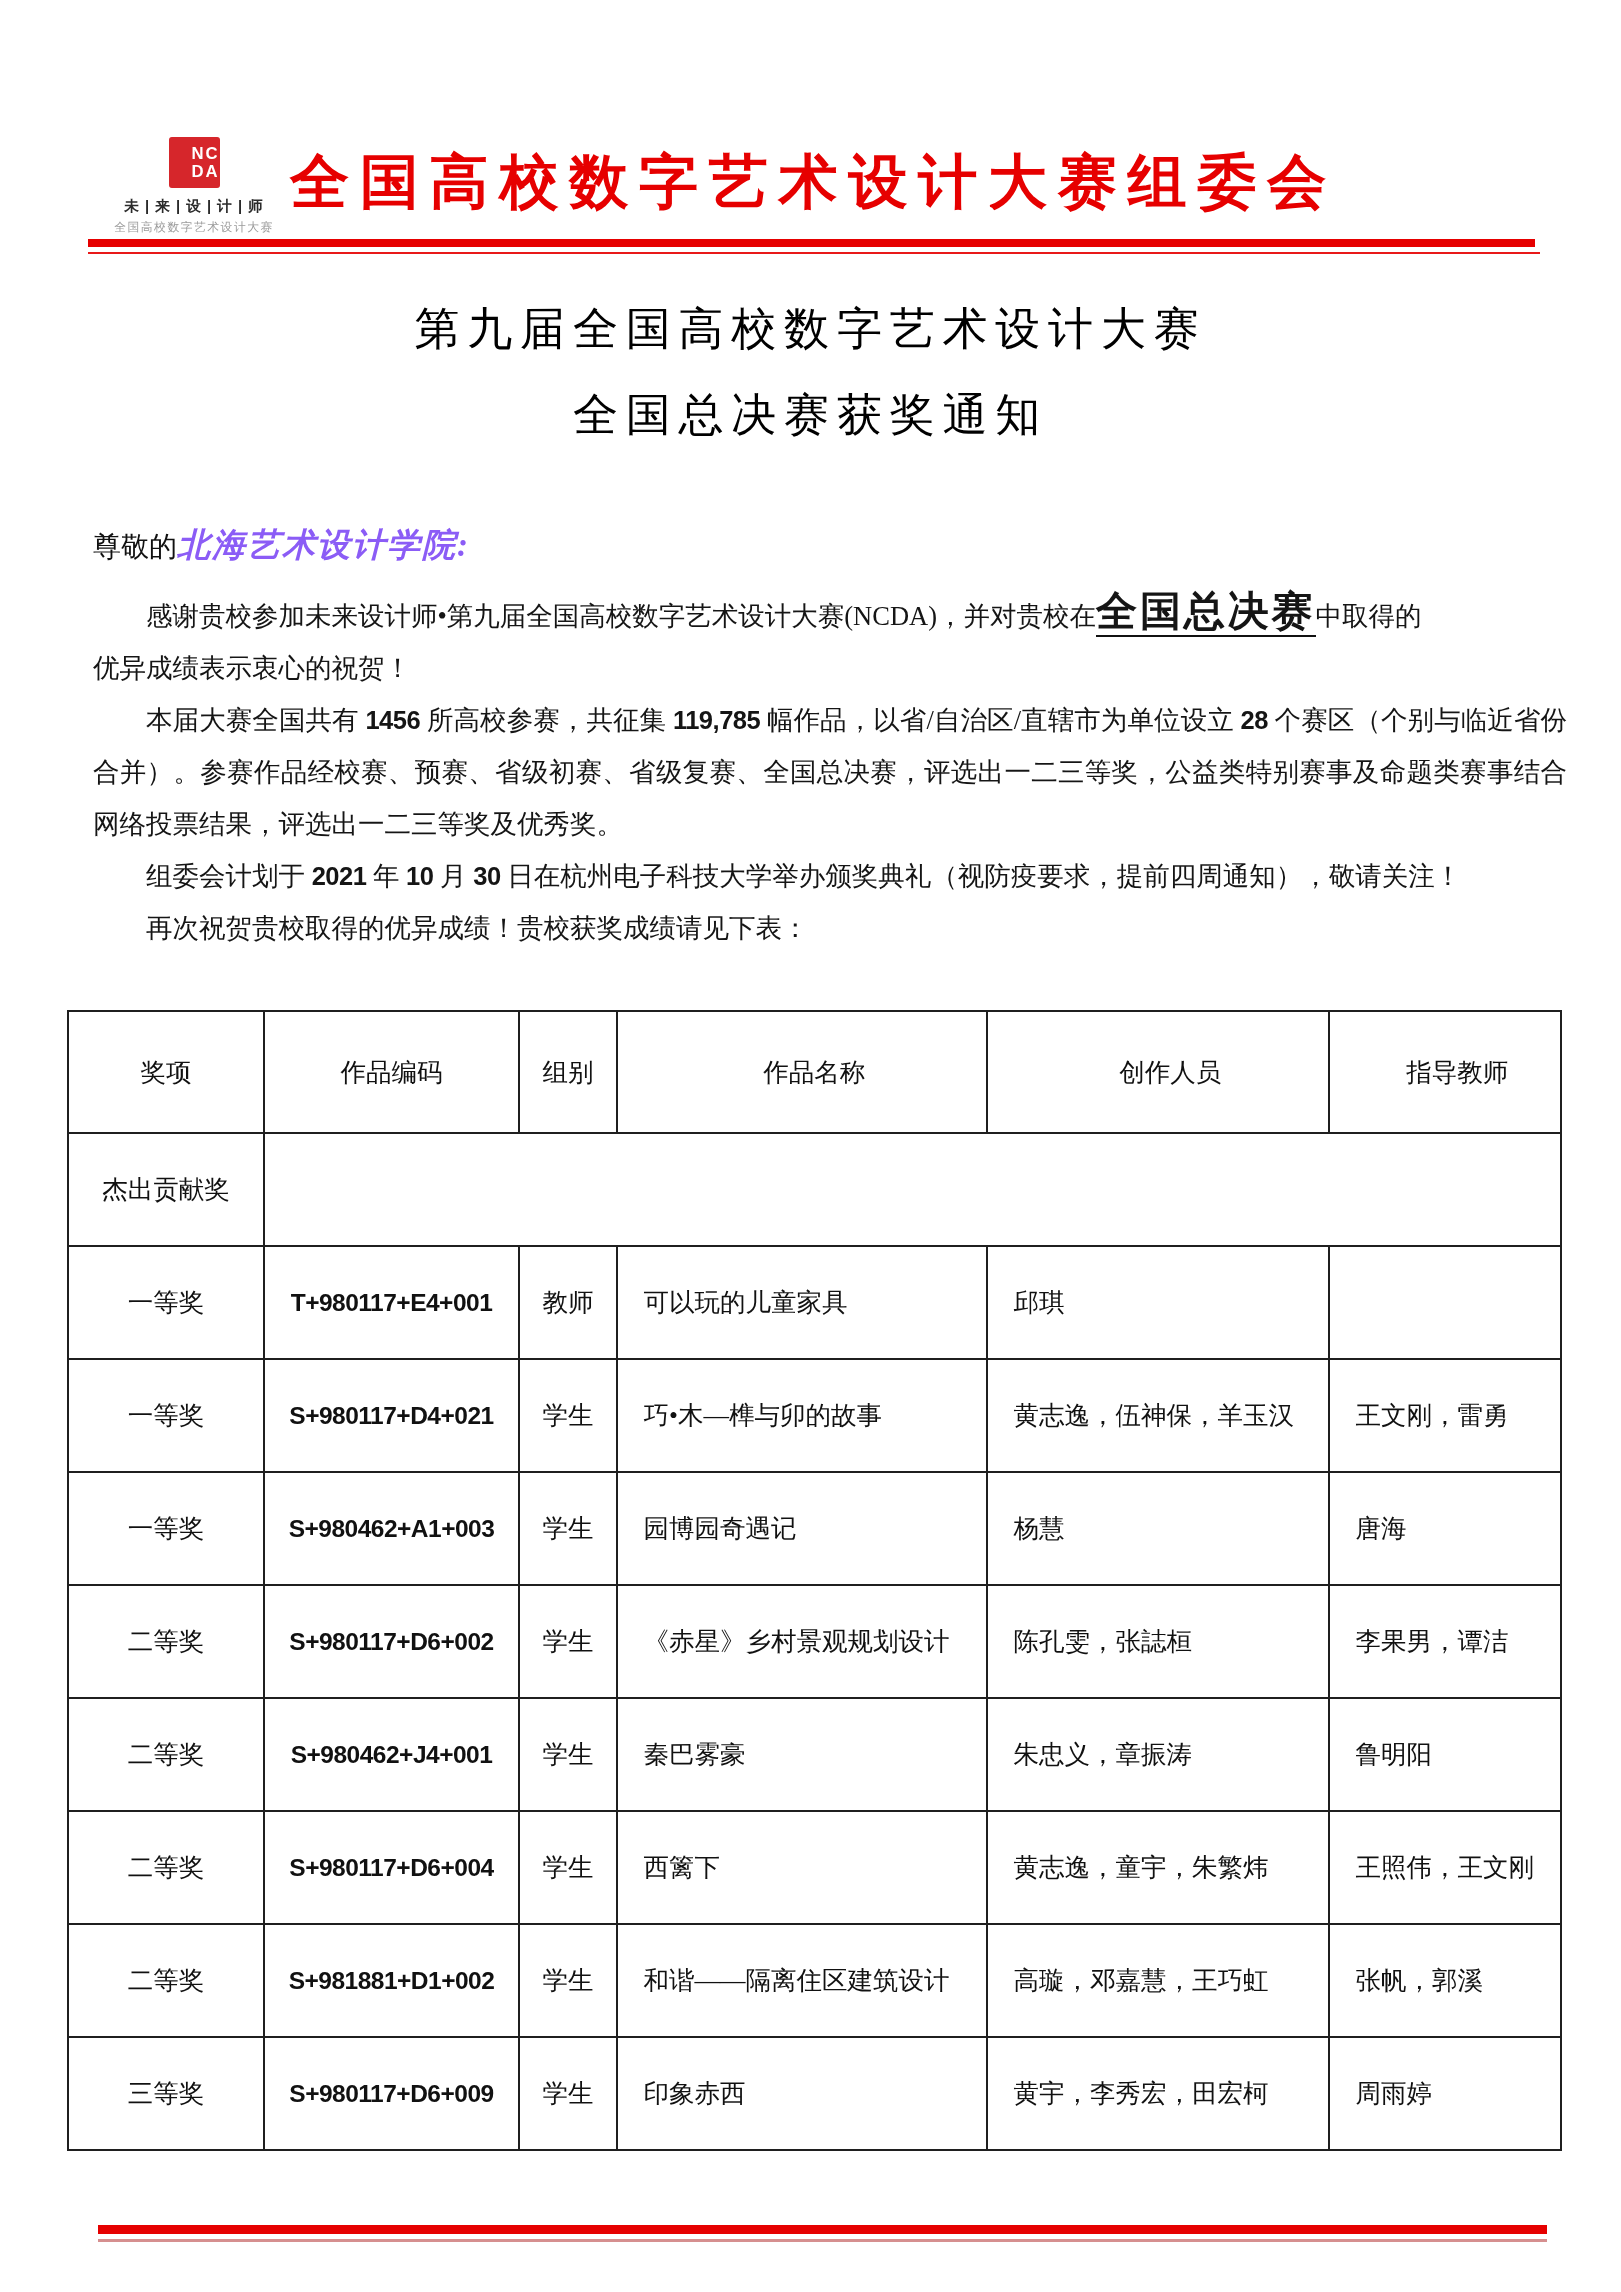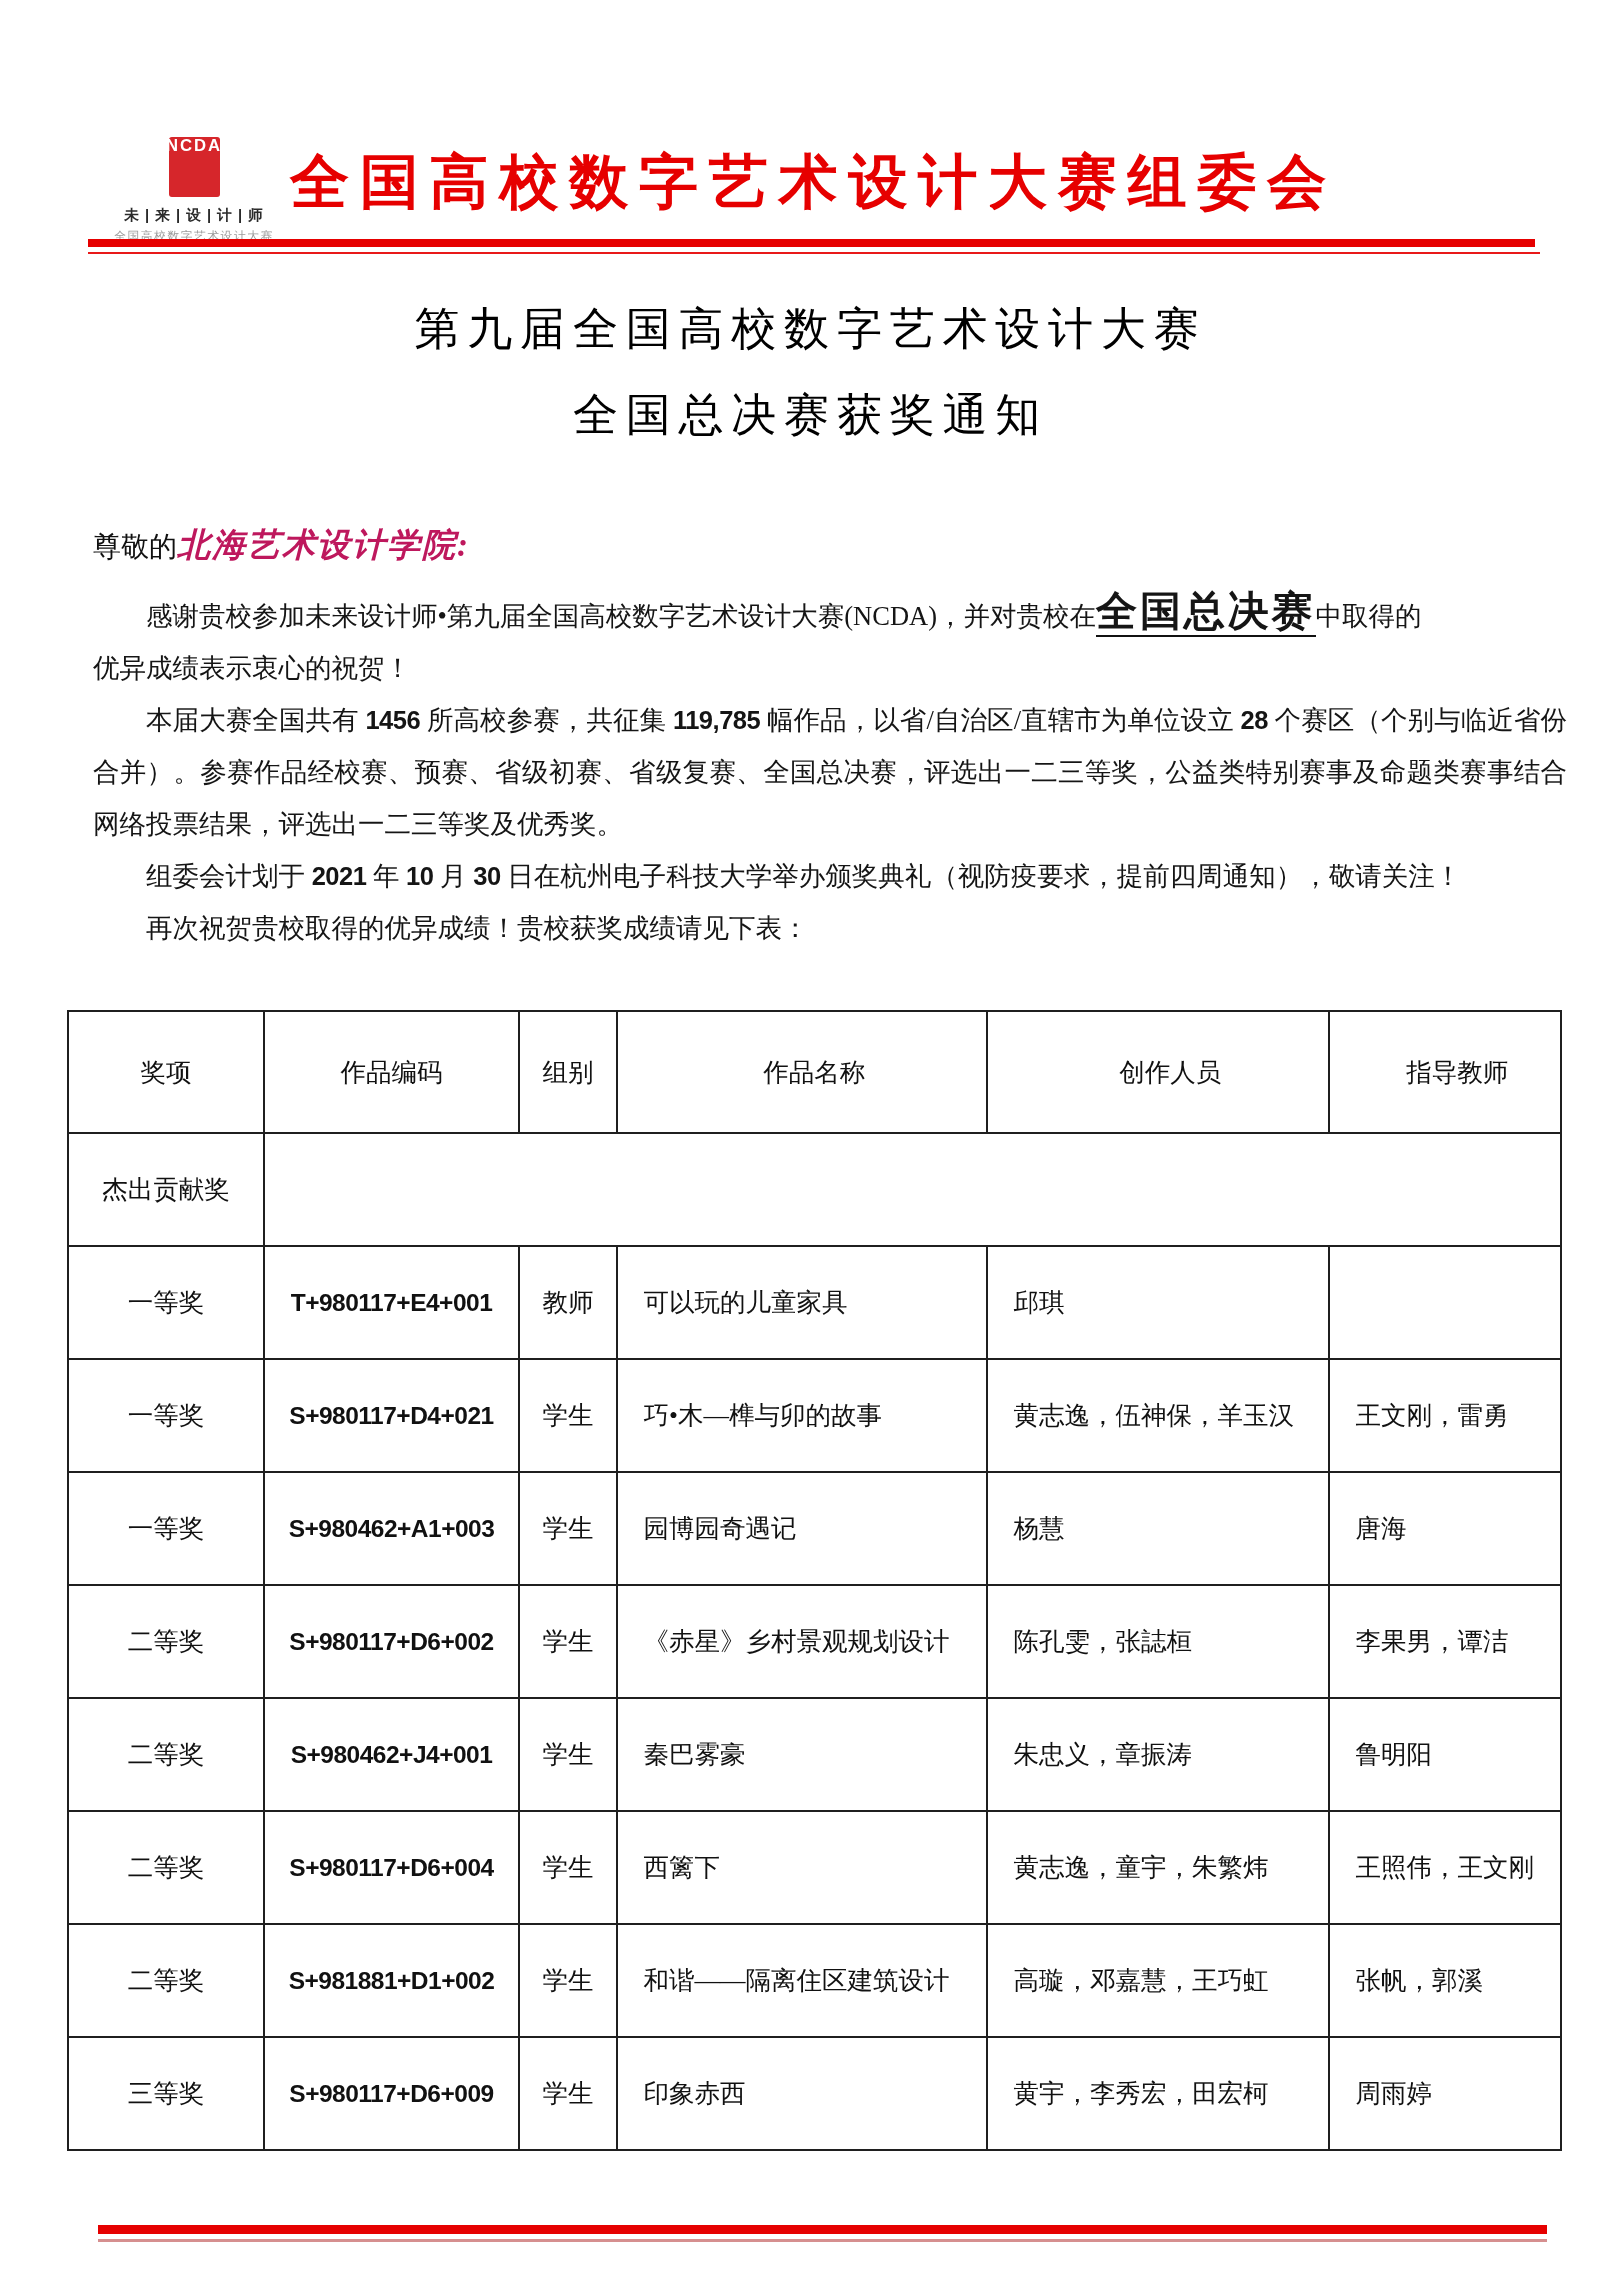--- a/index.html
+++ b/index.html
@@ -18,24 +18,24 @@
     font-family:"Liberation Serif","DejaVu Serif",serif;
     overflow:hidden;
   }
 
   
   .logo{
     position:absolute;left:108px;top:137px;width:172px;
     text-align:center;
   }
   .logo-seal{
-    width:51px;height:60px;margin:0 auto;
+    width:51px;height:51px;margin:0 auto;
     background:var(--logo-red);
     color:#fff;border-radius:2.9px;
-    display:flex;align-items:flex-start;justify-content:center;
+    display:flex;flex-direction:column;align-items:flex-end;justify-content:center;
     font-family:"Liberation Sans",sans-serif;
     font-weight:bold;font-size:16.7px;line-height:17.6px;letter-spacing:2px;
   }
   .logo-brand{
     margin-top:8.8px;
     font-family:"Liberation Sans",sans-serif;
     font-size:14.7px;font-weight:bold;color:#2b2b2b;letter-spacing:1px;
     white-space:nowrap;
   }
   .logo-sub{
@@ -67,21 +67,21 @@
   }
 
   
   .salutation{
     position:absolute;left:93px;top:523px;
     white-space:nowrap;
   }
   .salute-prefix{font-size:28px;color:#111;}
   .school-name{
     font-size:33px;font-weight:bold;font-style:italic;
-    letter-spacing:2px;color:#be185d;
+    letter-spacing:2px;color:#8b5cf6;
   }
 
   
   .body-text{
     position:absolute;left:93px;top:590px;width:1474px;
     font-size:26.5px;line-height:52px;
     text-align:justify;
   }
   .body-text p{margin:0;text-indent:2em;}
   .num{

